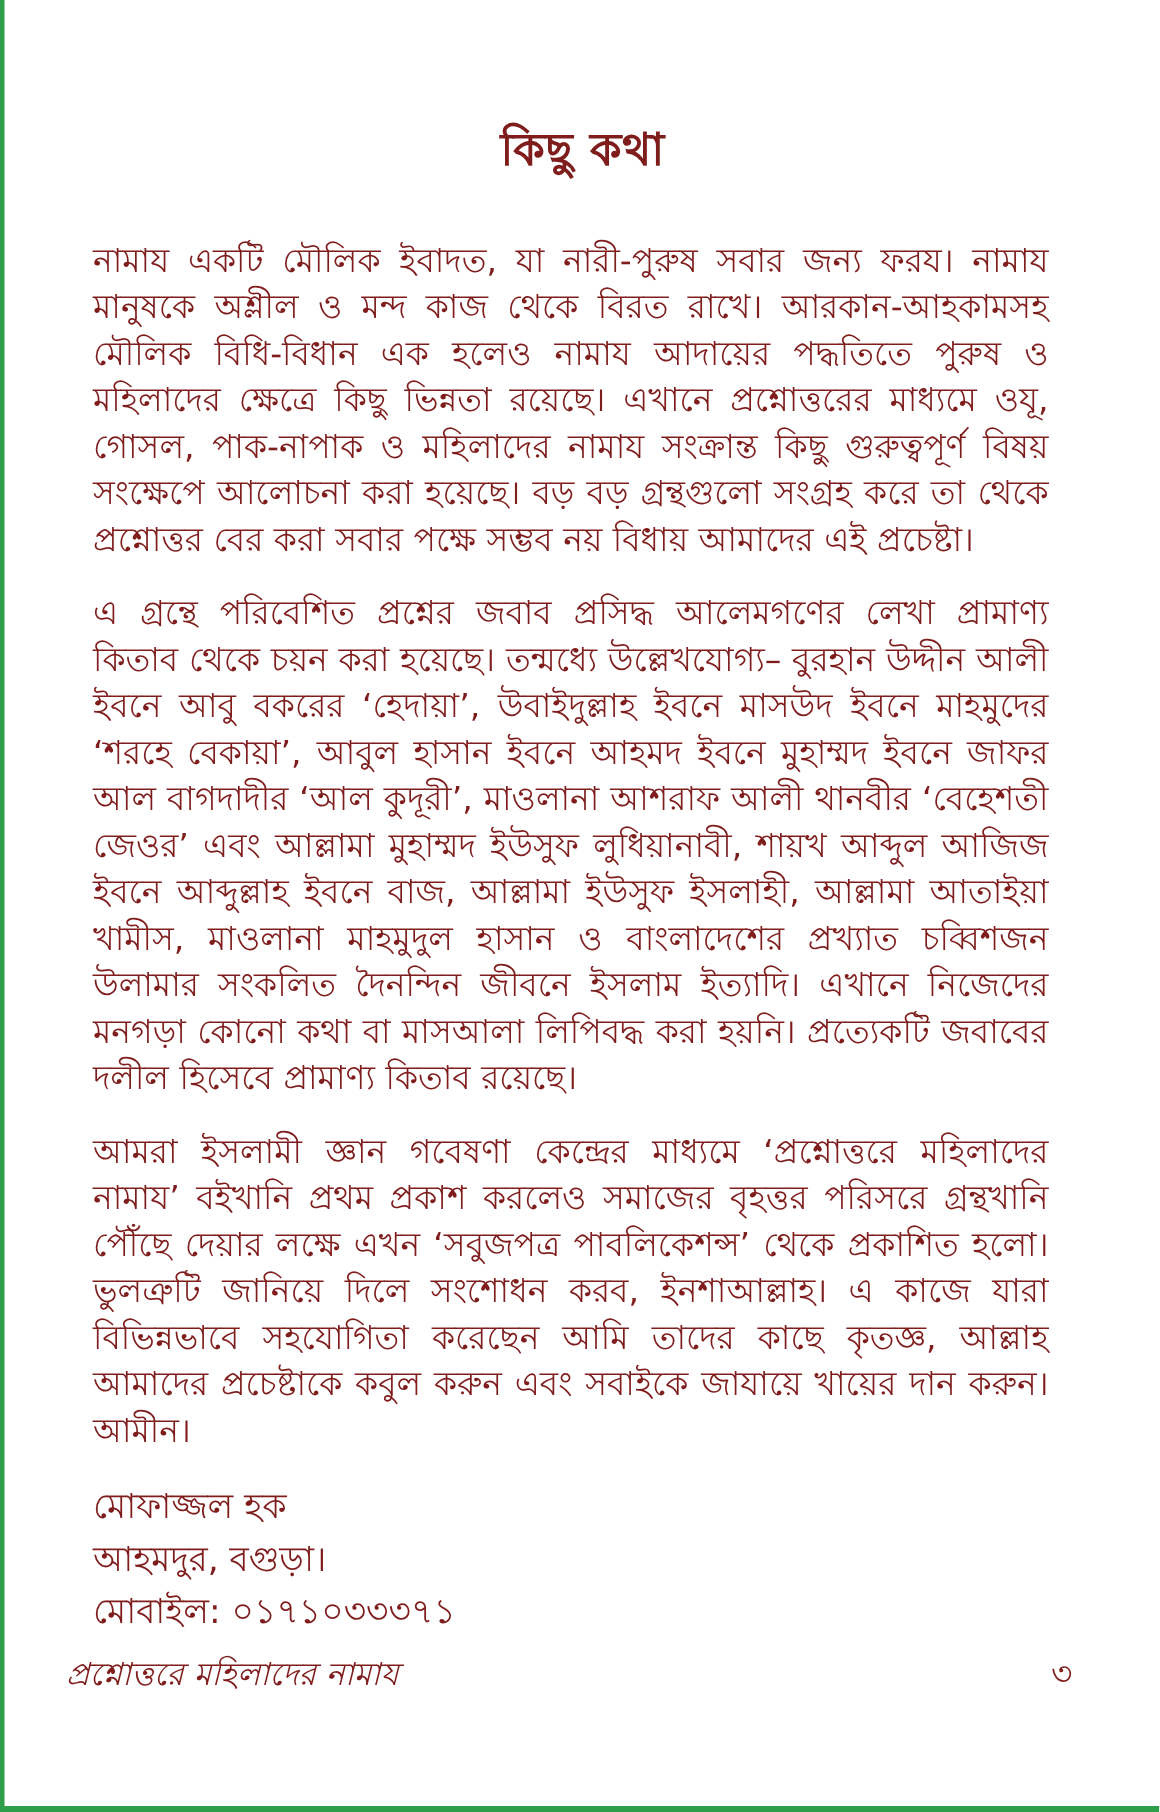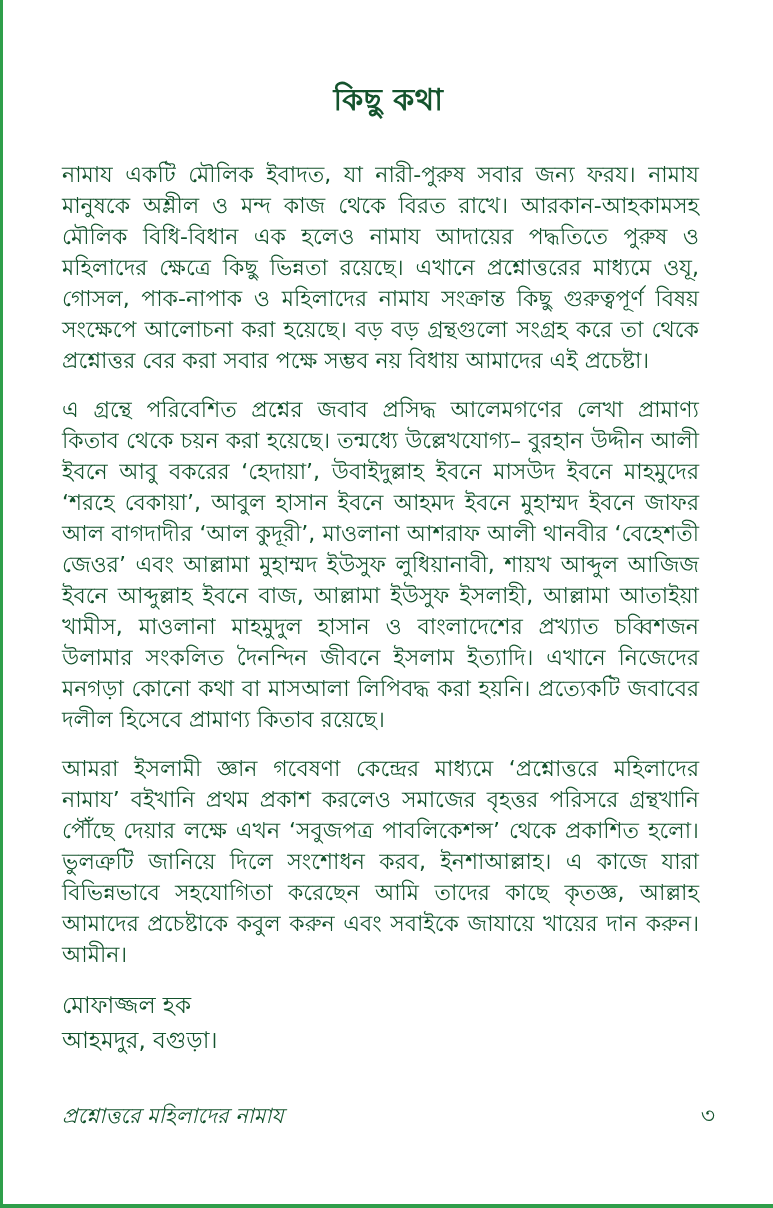--- a/index.html
+++ b/index.html
@@ -5,21 +5,21 @@
   html, body {
     margin: 0;
     padding: 0;
     background: #ffffff;
   }
   .page {
     position: relative;
     width: 773px;
     height: 1208px;
     background: #ffffff;
-    color: #14532d;
+    color: #7f1d1d;
     font-family: "DejaVu Sans", "Liberation Sans", sans-serif;
     overflow: hidden;
     box-sizing: border-box;
   }
   .edge-accent-left {
     position: absolute;
     left: 0; top: 0;
     width: 3px; height: 100%;
     background: #2e9e4a;
   }
@@ -54,21 +54,21 @@
     text-justify: inter-word;
   }
   .signature {
     margin-top: 0;
     font-size: 23px;
     line-height: 35px;
   }
   .signature div { white-space: nowrap; }
   .footer {
     position: absolute;
-    left: 62px;
+    left: 44px;
     right: 58px;
     top: 1098px;
     display: flex;
     justify-content: space-between;
     align-items: baseline;
   }
   .footer-book-title {
     font-style: italic;
     font-size: 21px;
   }
@@ -91,20 +91,21 @@
 
     <p class="para">নামায একটি মৌলিক ইবাদত, যা নারী-পুরুষ সবার জন্য ফরয। নামায মানুষকে অশ্লীল ও মন্দ কাজ থেকে বিরত রাখে। আরকান-আহকামসহ মৌলিক বিধি-বিধান এক হলেও নামায আদায়ের পদ্ধতিতে পুরুষ ও মহিলাদের ক্ষেত্রে কিছু ভিন্নতা রয়েছে। এখানে প্রশ্নোত্তরের মাধ্যমে ওযূ, গোসল, পাক-নাপাক ও মহিলাদের নামায সংক্রান্ত কিছু গুরুত্বপূর্ণ বিষয় সংক্ষেপে আলোচনা করা হয়েছে। বড় বড় গ্রন্থগুলো সংগ্রহ করে তা থেকে প্রশ্নোত্তর বের করা সবার পক্ষে সম্ভব নয় বিধায় আমাদের এই প্রচেষ্টা।</p>
 
     <p class="para">এ গ্রন্থে পরিবেশিত প্রশ্নের জবাব প্রসিদ্ধ আলেমগণের লেখা প্রামাণ্য কিতাব থেকে চয়ন করা হয়েছে। তন্মধ্যে উল্লেখযোগ্য– বুরহান উদ্দীন আলী ইবনে আবু বকরের ‘হেদায়া’, উবাইদুল্লাহ ইবনে মাসউদ ইবনে মাহমুদের ‘শরহে বেকায়া’, আবুল হাসান ইবনে আহমদ ইবনে মুহাম্মদ ইবনে জাফর আল বাগদাদীর ‘আল কুদূরী’, মাওলানা আশরাফ আলী থানবীর ‘বেহেশতী জেওর’ এবং আল্লামা মুহাম্মদ ইউসুফ লুধিয়ানাবী, শায়খ আব্দুল আজিজ ইবনে আব্দুল্লাহ ইবনে বাজ, আল্লামা ইউসুফ ইসলাহী, আল্লামা আতাইয়া খামীস, মাওলানা মাহমুদুল হাসান ও বাংলাদেশের প্রখ্যাত চব্বিশজন উলামার সংকলিত দৈনন্দিন জীবনে ইসলাম ইত্যাদি। এখানে নিজেদের মনগড়া কোনো কথা বা মাসআলা লিপিবদ্ধ করা হয়নি। প্রত্যেকটি জবাবের দলীল হিসেবে প্রামাণ্য কিতাব রয়েছে।</p>
 
     <p class="para">আমরা ইসলামী জ্ঞান গবেষণা কেন্দ্রের মাধ্যমে ‘প্রশ্নোত্তরে মহিলাদের নামায’ বইখানি প্রথম প্রকাশ করলেও সমাজের বৃহত্তর পরিসরে গ্রন্থখানি পৌঁছে দেয়ার লক্ষে এখন ‘সবুজপত্র পাবলিকেশন্স’ থেকে প্রকাশিত হলো। ভুলত্রুটি জানিয়ে দিলে সংশোধন করব, ইনশাআল্লাহ। এ কাজে যারা বিভিন্নভাবে সহযোগিতা করেছেন আমি তাদের কাছে কৃতজ্ঞ, আল্লাহ আমাদের প্রচেষ্টাকে কবুল করুন এবং সবাইকে জাযায়ে খায়ের দান করুন। আমীন।</p>
 
     <div class="signature">
       <div>মোফাজ্জল হক</div>
       <div>আহমদুর, বগুড়া।</div>
+      <div>মোবাইল: ০১৭১০৩৩৩৭১</div>
     </div>
 
   </div>
 
   <div class="footer">
     <span class="footer-book-title">প্রশ্নোত্তরে মহিলাদের নামায</span>
     <span class="footer-page-number">৩</span>
   </div>
 
 </div>

